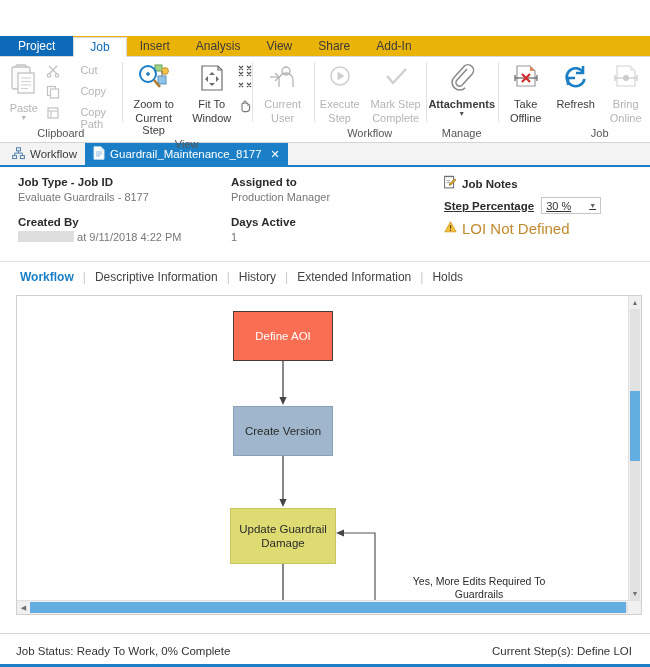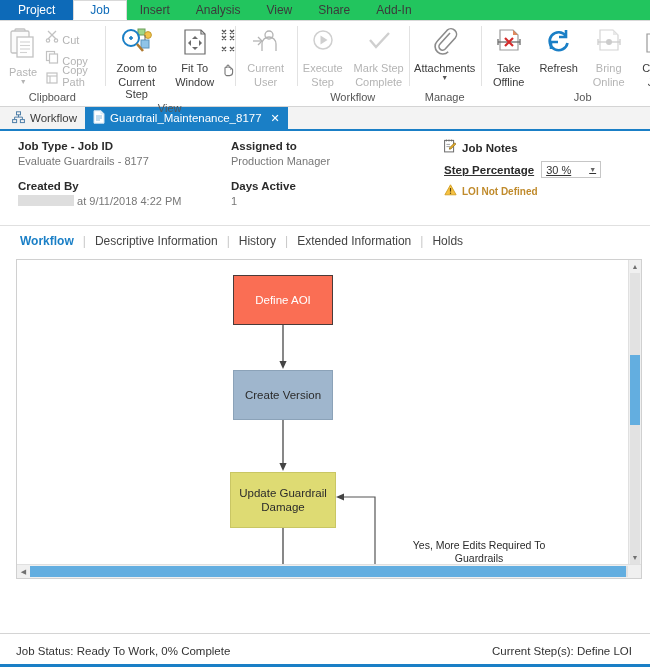--- a/index.html
+++ b/index.html
@@ -4,22 +4,22 @@
 <style>
   html,body{margin:0;padding:0;}
   body{
     width:650px;height:667px;overflow:hidden;
     font-family:"Liberation Sans", sans-serif;
     font-size:12px;color:#333;background:#ffffff;
     -webkit-font-smoothing:antialiased;
   }
   
   .ribbon-tabs{
-    height:20px;background:#22c55e;display:flex;align-items:flex-start;
-    border-bottom:1px solid #d9d9d9;position:relative;
+    height:20px;background:#eab308;display:flex;align-items:center;
+    border-bottom:1px solid #d9d9d9;position:relative;margin-top:36px;
   }
   .rtab{
     display:flex;align-items:center;justify-content:center;
     padding:0 13px;font-size:12px;color:#3b3b3b;cursor:default;
     height:20px;box-sizing:border-box;
   }
   .rtab.project{background:#0d6ab8;color:#ffffff;font-weight:normal;padding:0 18px;}
   .rtab.active{background:#ffffff;color:#0d6ab8;border-left:1px solid #d9d9d9;border-right:1px solid #d9d9d9;border-top:1px solid #d9d9d9;border-bottom:1px solid #ffffff;margin-bottom:-1px;padding:0 16px;}
   
   .ribbon{
@@ -34,21 +34,21 @@
     content:"";position:absolute;left:0;top:5px;bottom:20px;width:1px;background:#e2e2e2;
   }
   .rgroup-items{display:flex;align-items:flex-start;flex:1;padding-top:4px;}
   .rgroup-label{font-size:11px;color:#555;padding-bottom:3px;line-height:12px;}
   .bigbtn{
     display:flex;flex-direction:column;align-items:center;justify-content:flex-start;
     width:62px;padding:2px 1px;cursor:default;
   }
   .bigbtn .lbl{font-size:11px;line-height:12px;text-align:center;color:#3b3b3b;margin-top:2px;}
   .bigbtn.disabled .lbl{color:#b4b4b4;}
-  .smallbtn{display:flex;align-items:flex-end;gap:3px;height:18px;padding:0 3px;cursor:default;}
+  .smallbtn{display:flex;align-items:flex-start;gap:20px;height:18px;padding:0 3px;cursor:default;}
   .smallbtn .lbl{font-size:11px;color:#b4b4b4;line-height:12px;}
   .ico{display:block;}
   .caret{font-size:7px;line-height:6px;color:#555;margin-top:1px;}
   .caret.dim{color:#b4b4b4;}
   
   .doctabs{
     height:24px;background:#f3f3f3;display:flex;align-items:flex-end;
     border-bottom:2px solid #1a7fc6;padding-left:4px;box-sizing:border-box;
   }
   .doctab{
@@ -70,21 +70,21 @@
   .notes-lbl{font-size:11.5px;color:#2b2b2b;font-weight:bold;}
   .pct-row{display:flex;align-items:center;gap:7px;margin-top:5px;text-decoration:underline;}
   .pct-lbl{font-size:11.5px;color:#2b2b2b;font-weight:bold;}
   .pct-select{
     width:60px;height:17px;border:1px solid #c6c6c6;background:#ffffff;
     display:flex;align-items:center;justify-content:space-between;
     padding:0 4px;box-sizing:border-box;font-size:11px;color:#333;
   }
   .pct-select .arr{font-size:7px;color:#666;}
   .loi-row{display:flex;align-items:center;gap:5px;margin-top:6px;}
-  .loi-txt{font-size:10px;color:#c08b2c;font-weight:bold;}
+  .loi-txt{font-size:15px;color:#c08b2c;}
   
   .subtabs{
     height:30px;display:flex;align-items:center;gap:0;padding-left:20px;
     background:#ffffff;box-sizing:border-box;
   }
   .subtab{font-size:12px;color:#444;padding:0 9px;cursor:default;}
   .subtab:first-child{padding-left:0;}
   .subtab.active{color:#1a7fc6;font-weight:bold;}
   .subsep{color:#c8c8c8;font-size:12px;}
   
@@ -281,21 +281,21 @@
         </span>
         <span class="lbl">Mark Step</span>
         <span class="lbl">Complete</span>
       </div>
     </div>
     <div class="rgroup-label">Workflow</div>
   </div>
 
   <div class="rgroup" style="width:72px;">
     <div class="rgroup-items">
-      <div class="bigbtn" style="width:66px;">
+      <div class="bigbtn" style="width:66px;font-weight:bold;">
         <span class="ico">
           <svg width="28" height="30" viewBox="0 0 28 30">
             <path d="M19 6 l-10 11 a3.6 3.6 0 0 0 5.2 5 l10 -11 a5.6 5.6 0 0 0 -8 -7.8 l-10 11 a7.6 7.6 0 0 0 11 10.5" fill="none" stroke="#8b8b8b" stroke-width="1.6"></path>
           </svg>
         </span>
         <span class="lbl">Attachments</span>
         <span class="caret">▼</span>
       </div>
     </div>
     <div class="rgroup-label">Manage</div>

